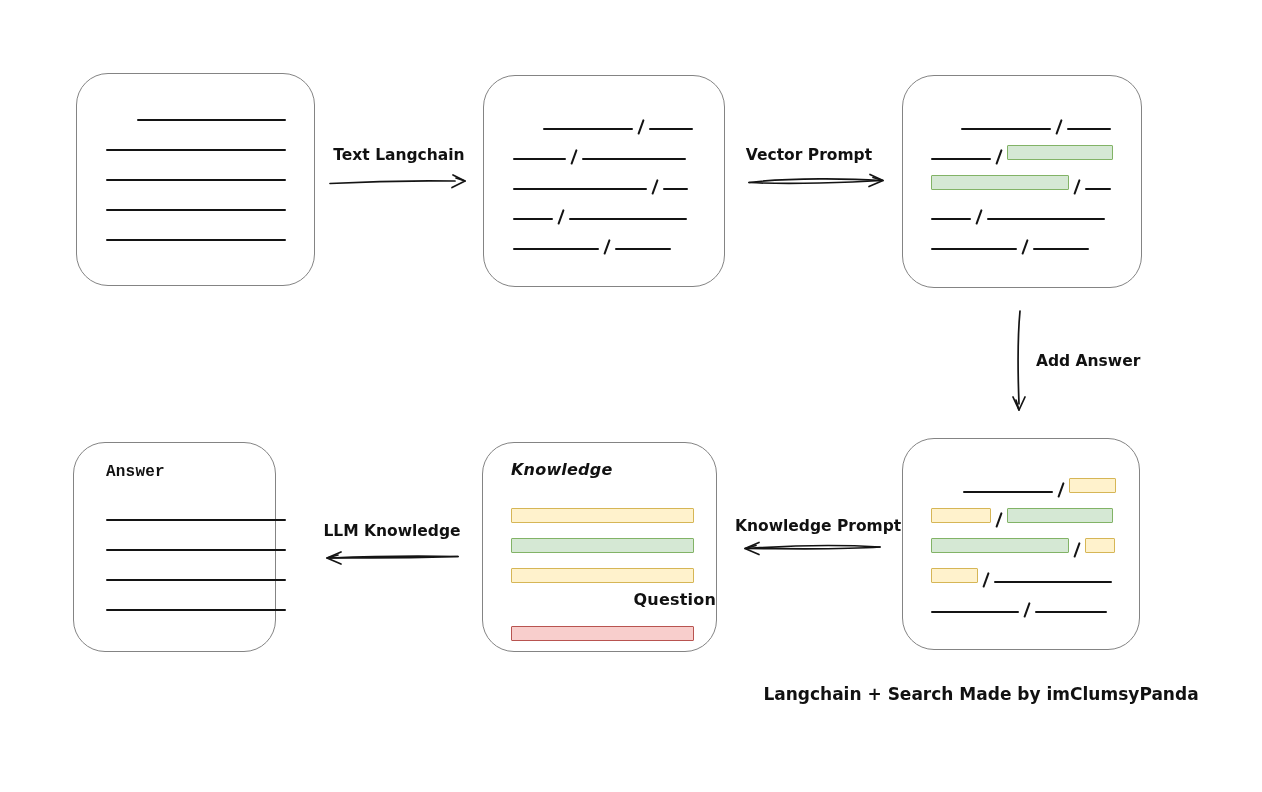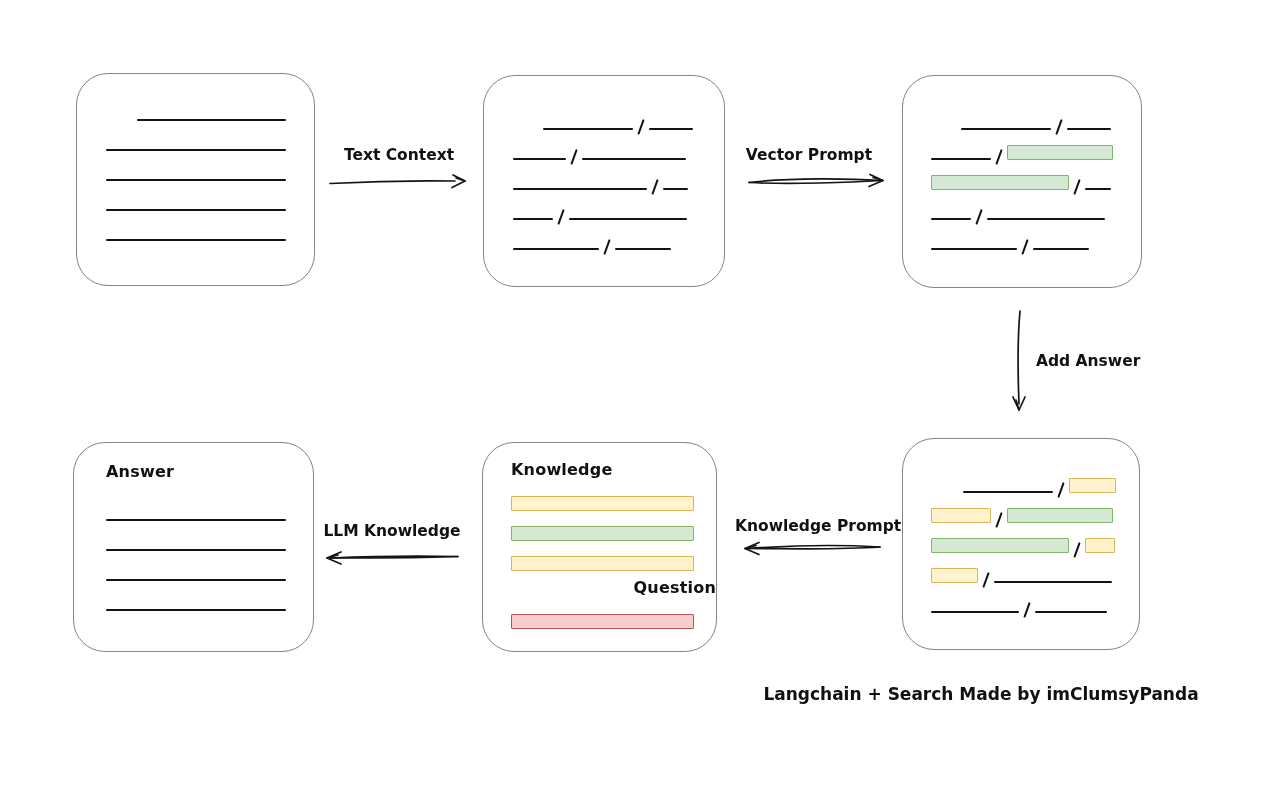--- a/index.html
+++ b/index.html
@@ -198,51 +198,51 @@
         </div>
         <div class="chunk-row">
           <span class="seg line" style="width: 88px;"></span>
           <span class="slash"></span>
           <span class="seg line" style="width: 72px;"></span>
         </div>
       </div>
   </div>
 
   <div class="node" style="left:482px; top:442px; width:235px; height:210px;">
-    <div class="node-label" style="margin:16px 0 0 28px;">Knowledge</div>
+    <div class="node-label" style="margin:16px 0 12px 28px;font-style:italic;">Knowledge</div>
     <div class="chunk-rows" style="margin:0 0 0 28px;">
         <div class="chunk-row">
           <span class="seg yellow" style="width: 183px;"></span>
         </div>
         <div class="chunk-row">
           <span class="seg green" style="width: 183px;"></span>
         </div>
         <div class="chunk-row">
           <span class="seg yellow" style="width: 183px;"></span>
         </div>
       </div>
     <div class="node-label" style="margin:6px 0 0 28px;text-align:right;">Question</div>
     <div class="chunk-rows" style="margin:0 0 0 28px;">
         <div class="chunk-row">
           <span class="seg red" style="width: 183px;"></span>
         </div>
       </div>
   </div>
 
-  <div class="node" style="left:73px; top:442px; width:241px; height:210px;">
+  <div class="node" style="left:73px; top:442px; width:203px; height:210px;font-family:Liberation Mono, monospace;">
     <div class="node-label" style="margin:18px 0 0 32px;">Answer</div>
     <div class="doc-lines" style="margin:36px 0 0 32px;">
         <div class="doc-line" style="width: 180px;"></div>
         <div class="doc-line" style="width: 180px;"></div>
         <div class="doc-line" style="width: 180px;"></div>
         <div class="doc-line" style="width: 180px;"></div>
       </div>
   </div>
 
-  <div class="arrow-label" style="left:325px; top:146px; width:148px;">Text Context</div>
+  <div class="arrow-label" style="left:325px; top:146px; width:148px;">Text Langchain</div>
   <svg class="arrow" style="left:327px; top:169px;" width="142" height="24" viewBox="0 0 142 24">
     <path d="M3,14.5 C40,12.5 95,11.5 128,12"></path>
     <path d="M126,6 L138,12 L125,18.5"></path>
     <path d="M129,9 L138,12"></path>
   </svg>
 
   <div class="arrow-label" style="left:735px; top:146px; width:148px;">Vector Prompt</div>
   <svg class="arrow" style="left:746px; top:168px;" width="145" height="24" viewBox="0 0 145 24">
     <path d="M3,14.5 C45,9.5 105,10.5 135,12.5"></path>
     <path d="M3,14.5 C45,16.5 105,14.5 135,12.5"></path>

